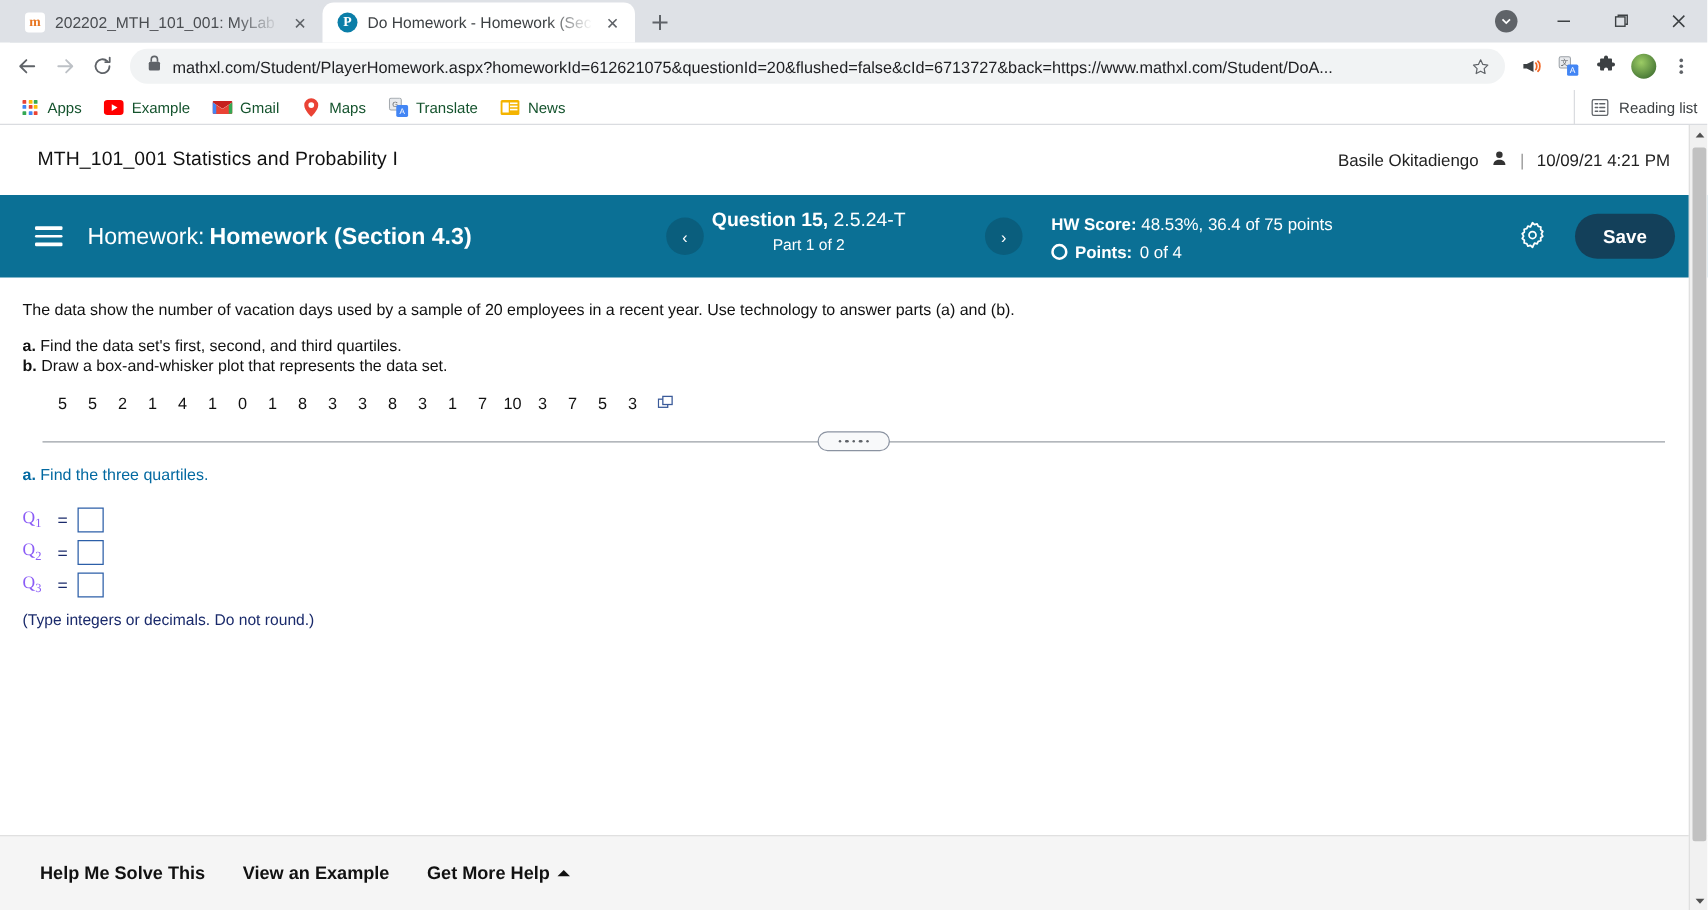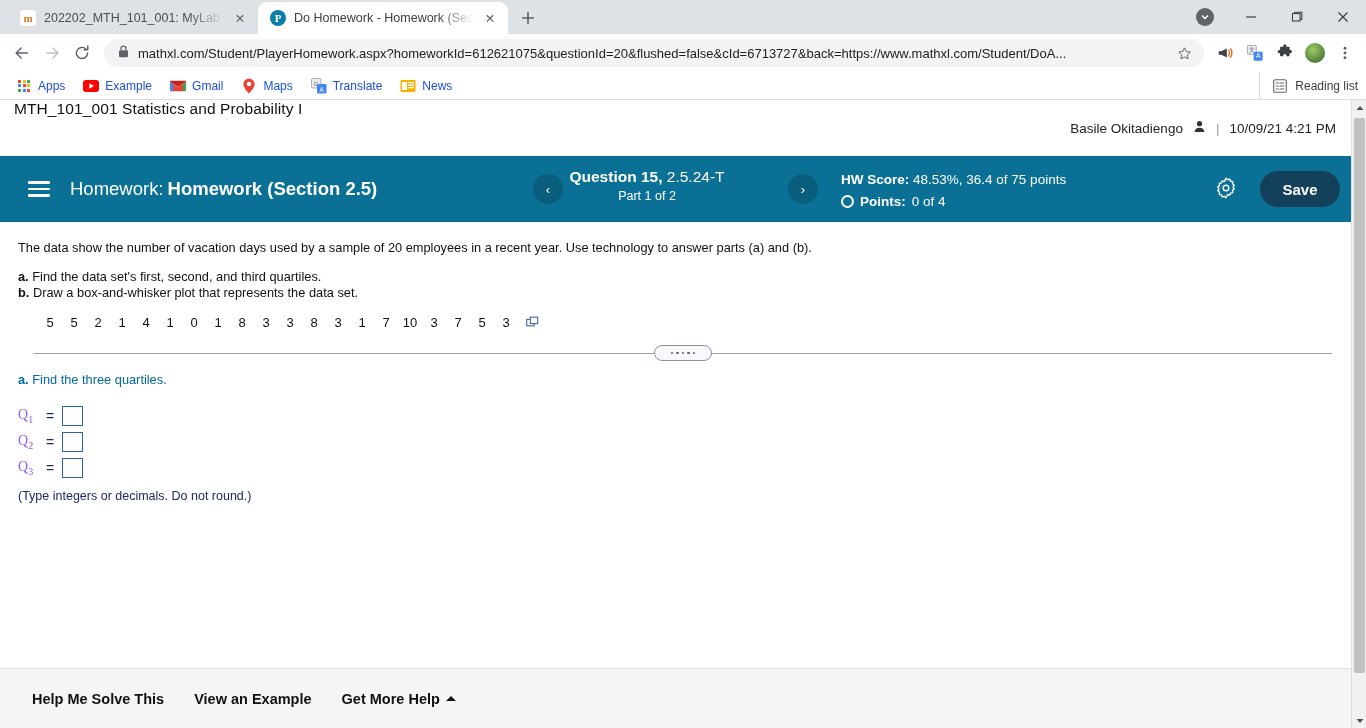--- a/index.html
+++ b/index.html
@@ -154,21 +154,21 @@
     align-items: center;
     padding: 0 8px;
     gap: 2px;
     border-bottom: 1px solid #dadce0;
     position: relative;
   }
   .bm {
     display: flex; align-items: center; gap: 6px;
     padding: 3px 8px;
     font-size: 12px;
-    color: #1d4ed8;
+    color: #14532d;
     border-radius: 4px;
     white-space: nowrap;
   }
   .bm-ico { width: 16px; height: 16px; display:flex; align-items:center; justify-content:center; }
   .readinglist {
     position: absolute;
     right: 8px; top: 0; height: 28px;
     display: flex; align-items: center; gap: 7px;
     font-size: 12px; color: #3c4043;
     padding-left: 12px;
@@ -184,22 +184,22 @@
     position: absolute;
     top: 100px; left: 0;
     width: 1366px; height: 628px;
     background: #ffffff;
     overflow: hidden;
   }
 
   .mx-topbar {
     height: 56px;
     display: flex;
-    align-items: flex-start;
-    padding: 0 14px;
+    align-items: center;
+    padding: 0 30px;
     position: relative;
   }
   .course-title {
     font-size: 15.5px;
     color: #111111;
     letter-spacing: 0.1px;
   }
   .topbar-right {
     position: absolute;
     right: 30px; top: 0; height: 56px;
@@ -647,21 +647,21 @@
       </div>
     </div>
 
     <div class="mx-toolbar">
       <div class="hamburger">
         <i></i>
           <i></i>
           <i></i>
       </div>
       <div class="hw-label">
-        <span>Homework:</span><b>Homework (Section 2.5)</b>
+        <span>Homework:</span><b>Homework (Section 4.3)</b>
       </div>
 
       <div class="navcircle nav-prev">‹</div>
 
       <div class="qblock">
         <div class="qline1">
           <b>Question 15,</b>
           <span>2.5.24-T</span>
         </div>
         <div class="qline2">Part 1 of 2</div>

